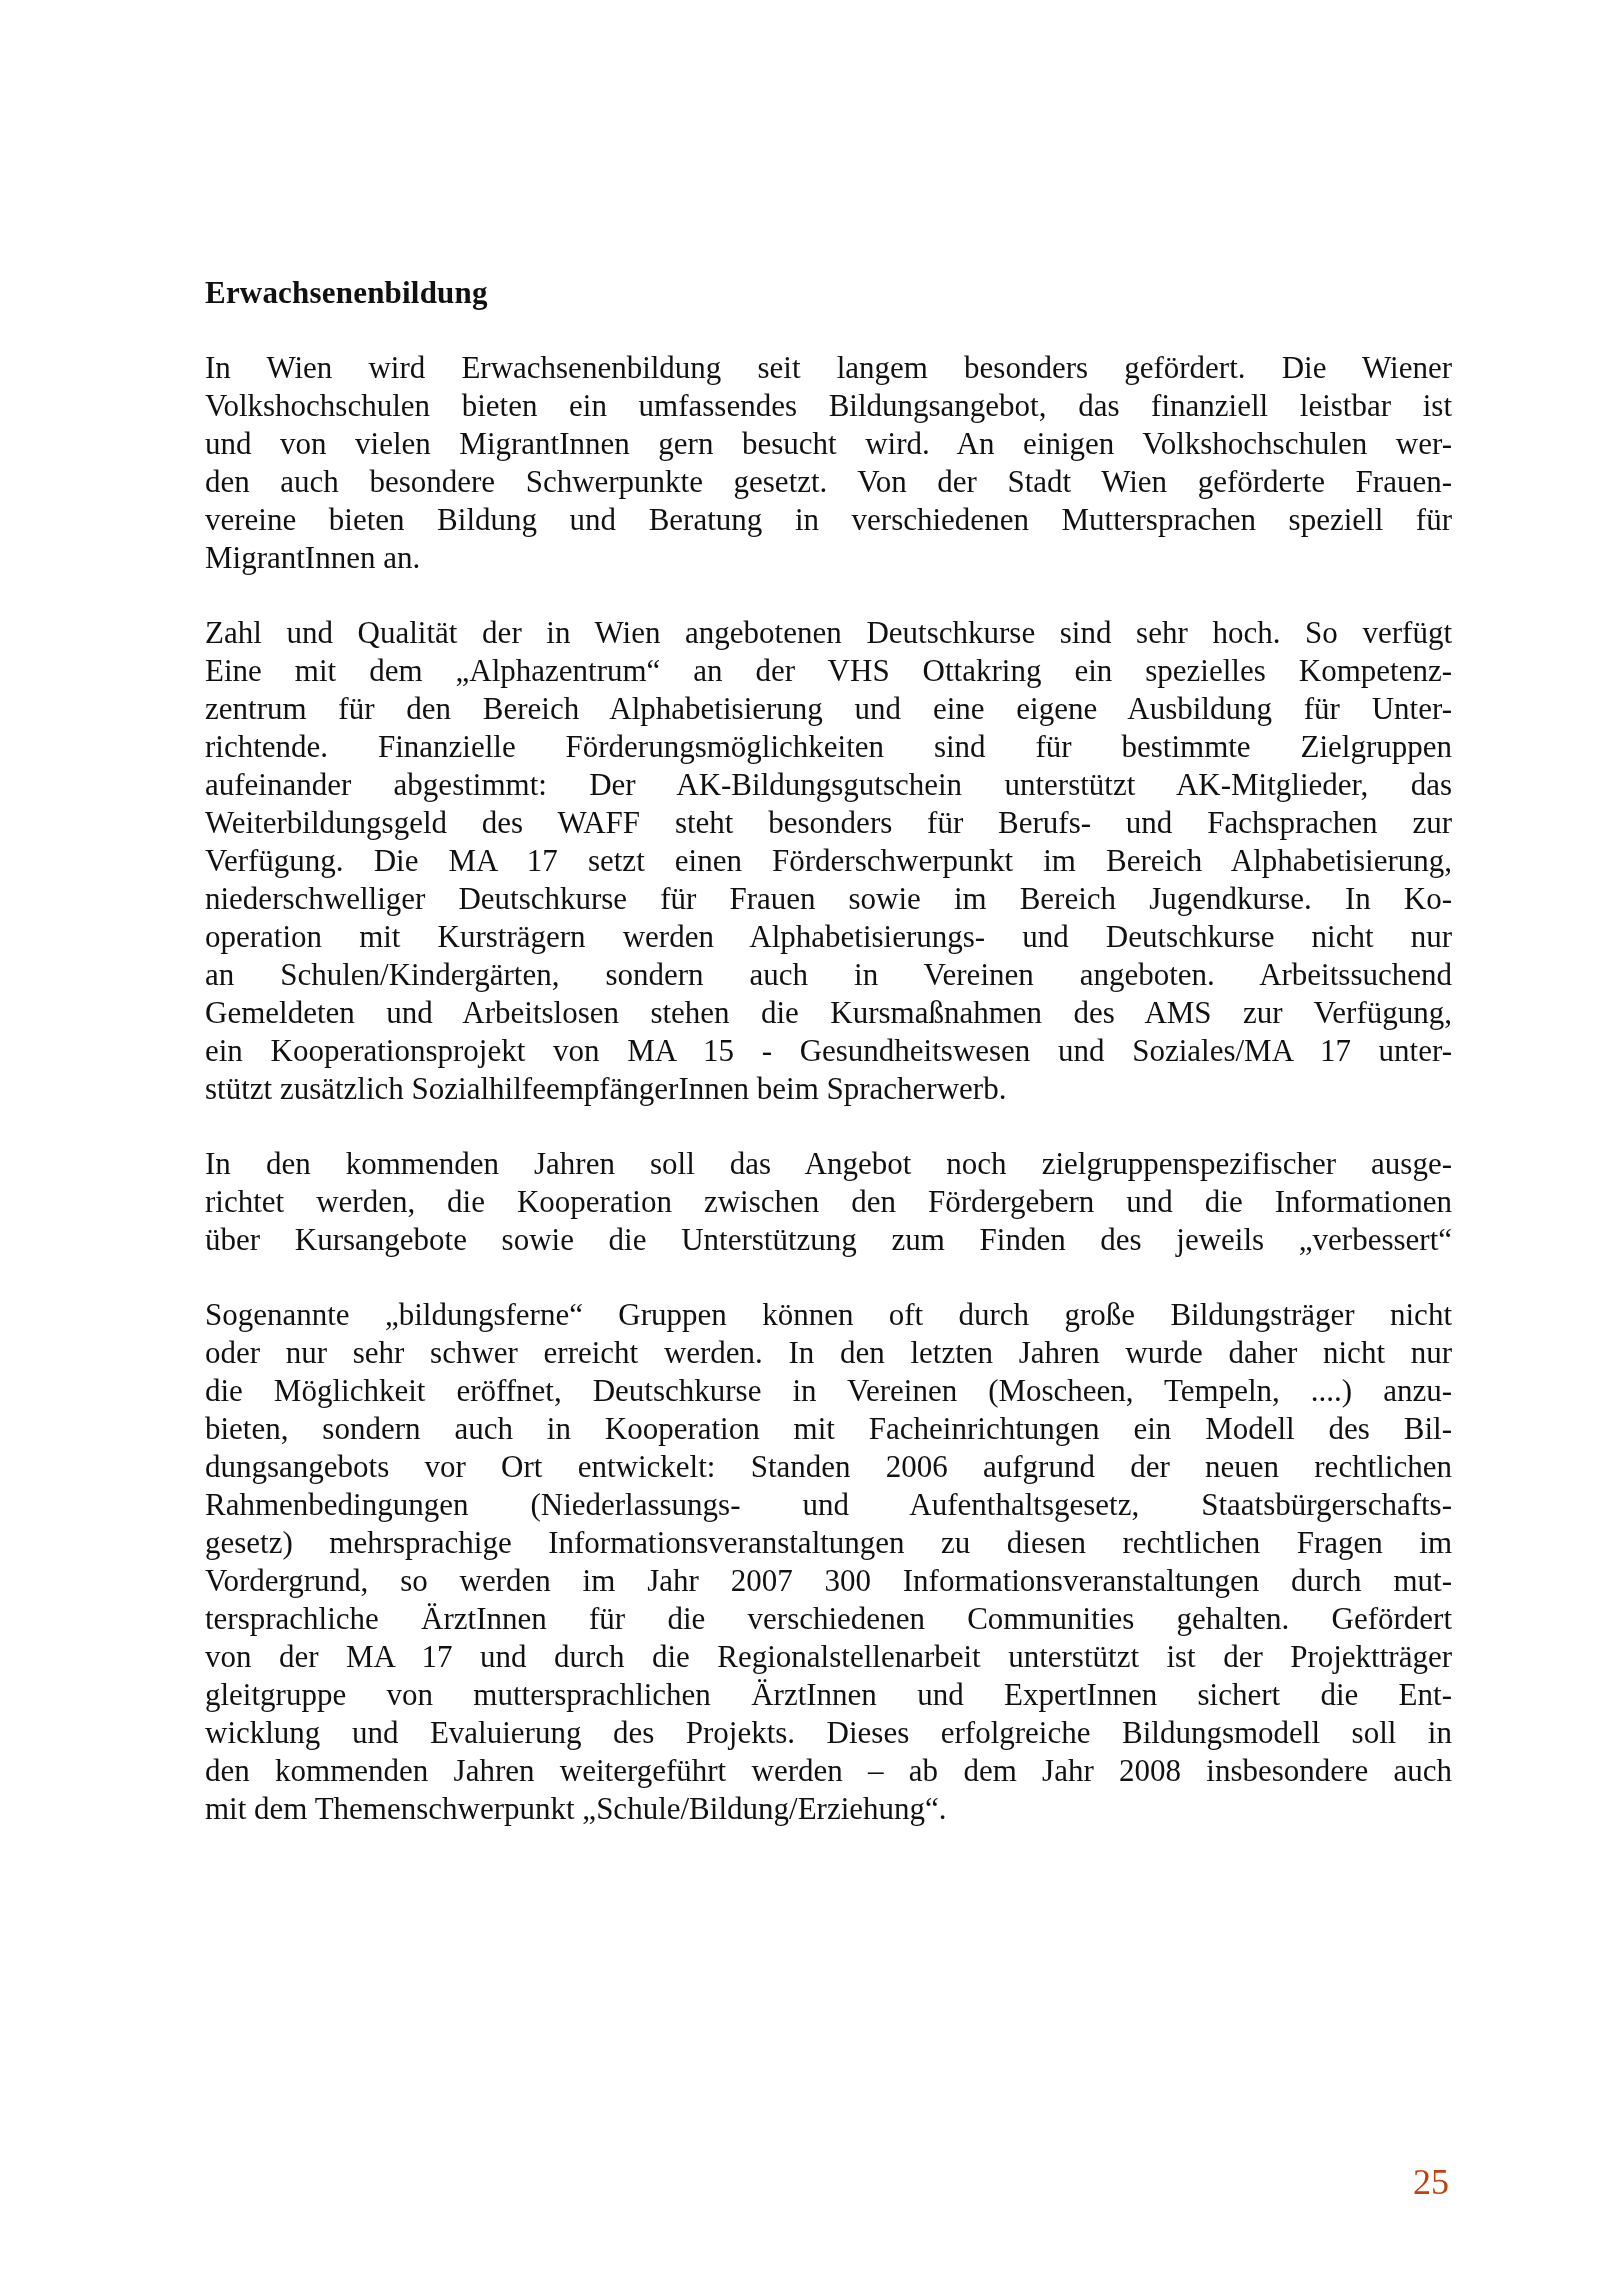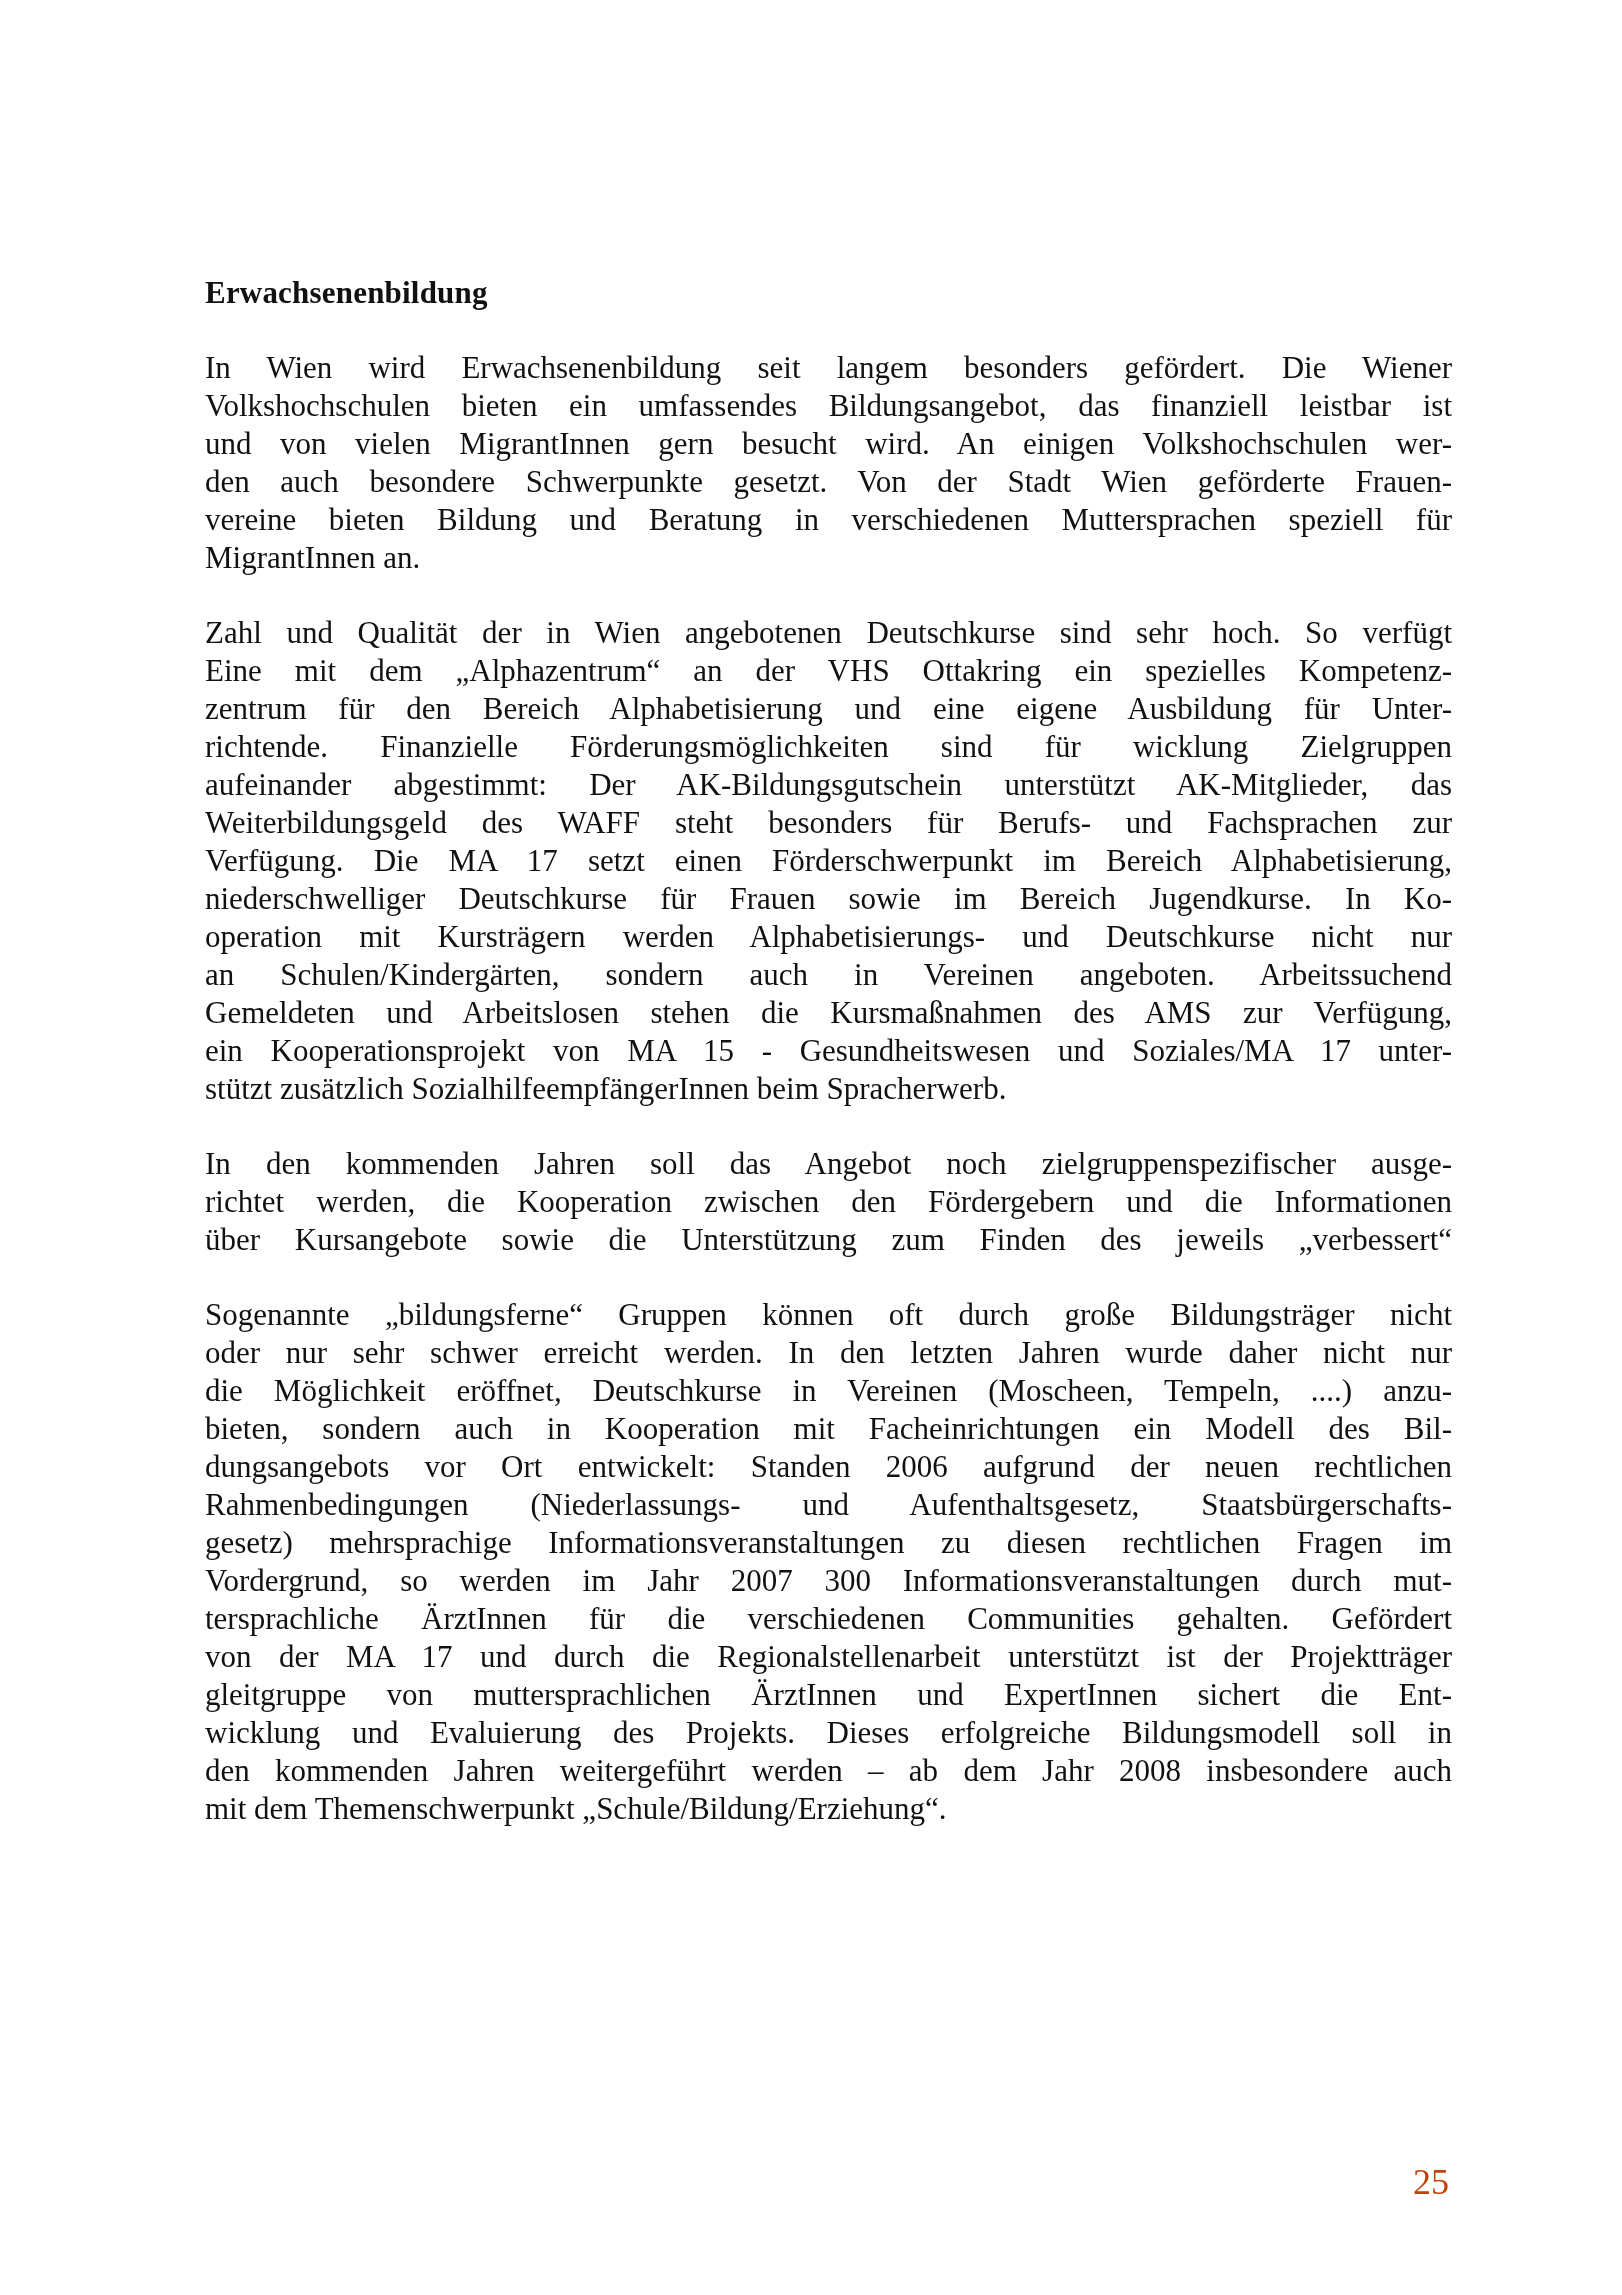--- a/index.html
+++ b/index.html
@@ -41,21 +41,21 @@
           <span class="line">Volkshochschulen bieten ein umfassendes Bildungsangebot, das finanziell leistbar ist</span>
           <span class="line">und von vielen MigrantInnen gern besucht wird. An einigen Volkshochschulen wer-</span>
           <span class="line">den auch besondere Schwerpunkte gesetzt.  Von der Stadt Wien geförderte Frauen-</span>
           <span class="line">vereine bieten Bildung und Beratung in verschiedenen Muttersprachen speziell für</span>
           <span class="line last">MigrantInnen an.</span>
         </div>
         <div class="para">
           <span class="line">Zahl und Qualität der in Wien angebotenen Deutschkurse sind sehr hoch.  So verfügt</span>
           <span class="line">Eine mit dem „Alphazentrum“ an der VHS Ottakring ein spezielles Kompetenz-</span>
           <span class="line">zentrum für den Bereich Alphabetisierung und eine eigene Ausbildung für Unter-</span>
-          <span class="line">richtende. Finanzielle Förderungsmöglichkeiten sind für wicklung Zielgruppen</span>
+          <span class="line">richtende. Finanzielle Förderungsmöglichkeiten sind für bestimmte Zielgruppen</span>
           <span class="line">aufeinander abgestimmt: Der AK-Bildungsgutschein unterstützt AK-Mitglieder, das</span>
           <span class="line">Weiterbildungsgeld des WAFF steht besonders für Berufs- und Fachsprachen zur</span>
           <span class="line">Verfügung. Die MA 17 setzt einen Förderschwerpunkt im Bereich Alphabetisierung,</span>
           <span class="line">niederschwelliger Deutschkurse für Frauen sowie im Bereich Jugendkurse.  In Ko-</span>
           <span class="line">operation mit Kursträgern werden Alphabetisierungs- und Deutschkurse nicht nur</span>
           <span class="line">an Schulen/Kindergärten, sondern auch in Vereinen angeboten. Arbeitssuchend</span>
           <span class="line">Gemeldeten und Arbeitslosen stehen die Kursmaßnahmen des AMS zur Verfügung,</span>
           <span class="line">ein Kooperationsprojekt von MA 15 - Gesundheitswesen und Soziales/MA 17 unter-</span>
           <span class="line last">stützt zusätzlich SozialhilfeempfängerInnen beim Spracherwerb.</span>
         </div>

